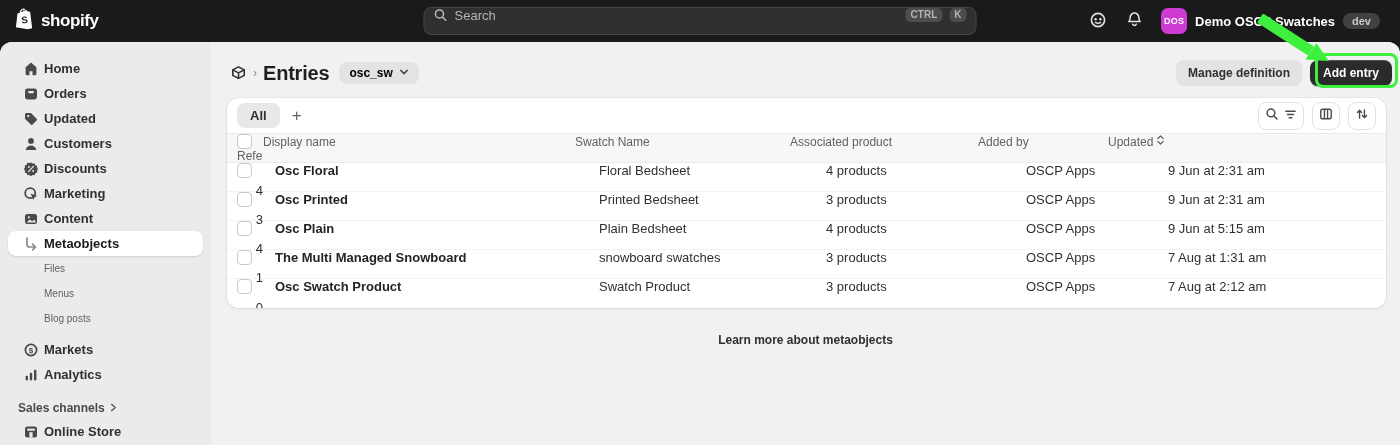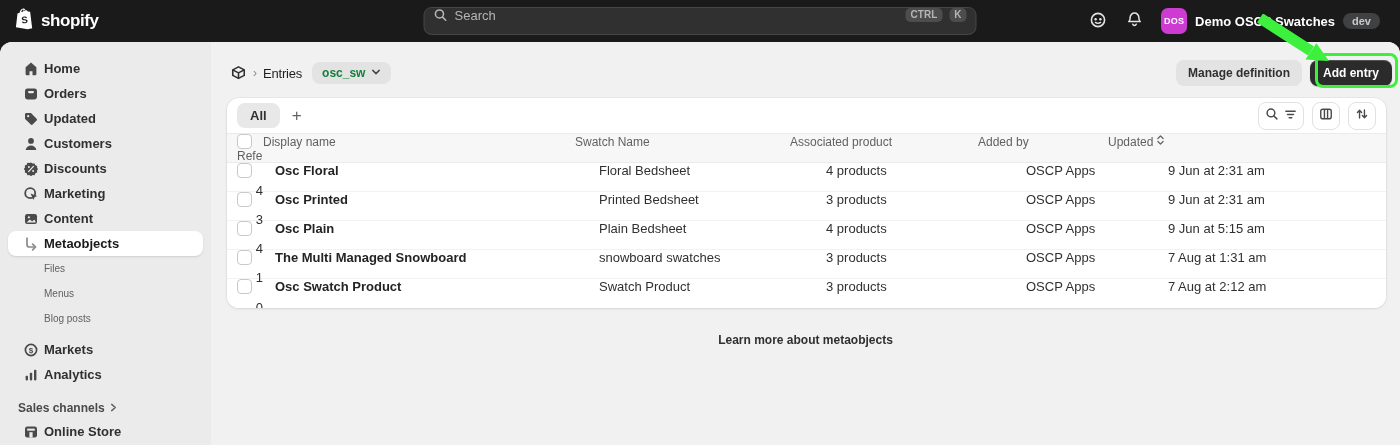--- a/index.html
+++ b/index.html
@@ -53,23 +53,23 @@
   .nav-sub{height:25px;margin:0 8px;border-radius:8px;display:flex;align-items:center;padding-left:36px;cursor:pointer;}
   .nav-sub .nav-label{font-size:10px;font-weight:500;color:#616161;}
   .nav-gap{height:6px;}
   .section-label{margin:10px 8px 0;height:22px;display:flex;align-items:center;gap:4px;
     padding-left:10px;font-size:12px;font-weight:700;color:#4a4a4a;cursor:pointer;text-align:center;}
   
   .main{flex:1;background:#f1f1f1;position:relative;}
   .page-header{margin:14px 8px 0 16px;height:34px;display:flex;align-items:center;}
   .crumb-ic{width:18px;height:18px;margin-left:2px;display:flex;align-items:center;justify-content:center;}
   .crumb-sep{color:#8a8a8a;font-size:12px;margin:0 6px 0 6px;}
-  .page-title{font-size:13px;font-weight:400;color:#1f1f1f;letter-spacing:-0.2px;}
+  .page-title{font-size:20px;font-weight:700;color:#1f1f1f;letter-spacing:-0.2px;}
   .def-badge{margin-left:10px;background:#e3e3e3;border-radius:8px;padding:4px 10px;
-    display:flex;align-items:center;gap:6px;font-size:12px;font-weight:700;color:#15803d;border:none;cursor:pointer;}
+    display:flex;align-items:center;gap:6px;font-size:12px;font-weight:700;color:#000000;border:none;cursor:pointer;}
   .header-actions{margin-left:auto;display:flex;align-items:center;gap:8px;}
   .btn-secondary{background:#e3e3e3;border:none;border-radius:8px;padding:6px 12px;
     font-size:12px;font-weight:600;color:#303030;cursor:pointer;font-family:inherit;}
   .btn-primary{background:#2b2b2b;border:none;border-radius:8px;padding:6px 13px;
     font-size:12px;font-weight:600;color:#fff;cursor:pointer;font-family:inherit;
     box-shadow:inset 0 1px 0 rgba(255,255,255,.18), 0 1px 1px rgba(0,0,0,.25);}
   
   .card{margin:8px 14px 0 16px;background:#fff;border-radius:12px;
     box-shadow:0 1px 3px rgba(0,0,0,.09), 0 0 0 1px rgba(0,0,0,.03);overflow:hidden;}
   .tabs-row{height:36px;display:flex;align-items:center;padding:0 10px;border-bottom:1px solid #ebebeb;}

